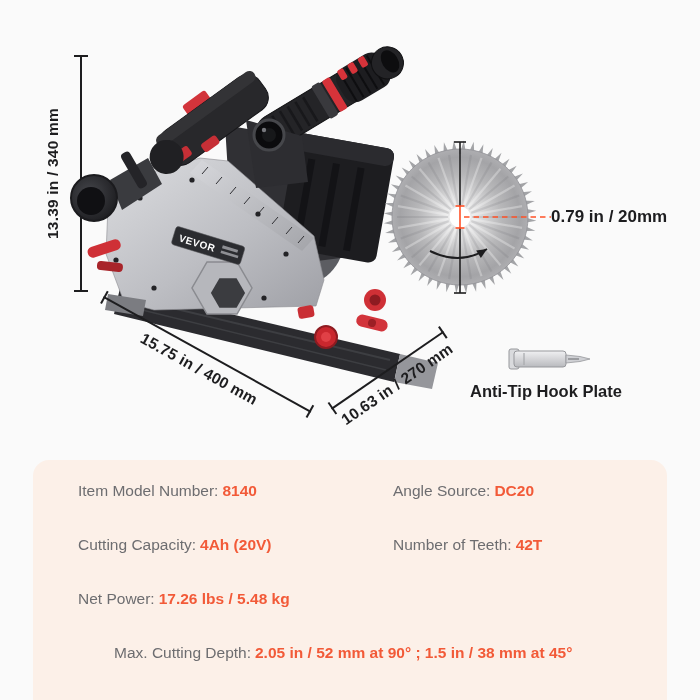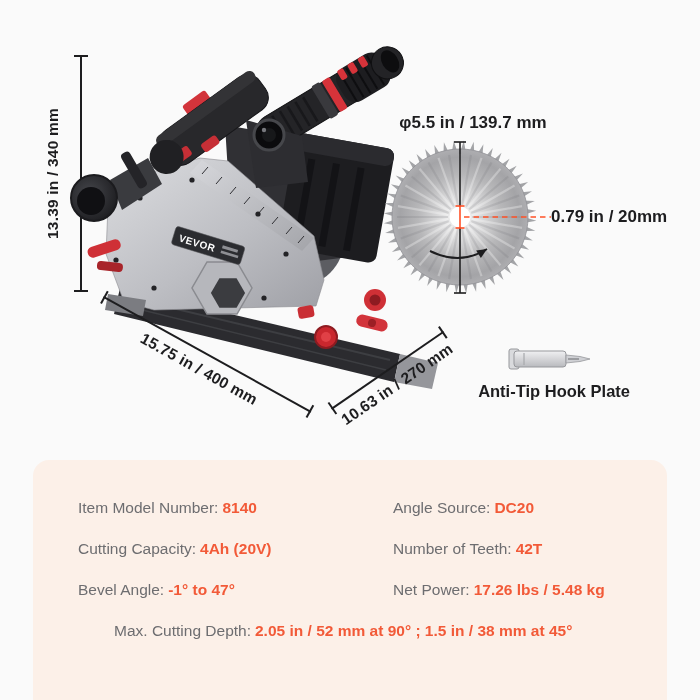--- a/index.html
+++ b/index.html
@@ -30,29 +30,29 @@
   #dim-height .dim-label{top:-36px;}
   #dim-length{left:104px;top:296px;width:237px;transform:rotate(29deg);}
   #dim-length .dim-label{top:9px;}
   #dim-depth{left:331px;top:408px;width:136px;transform:rotate(-34.5deg);}
   #dim-depth .dim-label{top:9px;}
   
   .anno{position:absolute;font-size:17px;font-weight:600;white-space:nowrap;color:var(--ink);}
   #blade-dia-label{left:393px;top:113px;width:160px;text-align:center;}
   #blade-arbor-label{left:551px;top:207px;text-align:right;}
   
-  #hook-label{left:470px;top:382px;width:160px;text-align:right;font-size:16.5px;}
+  #hook-label{left:470px;top:382px;width:160px;text-align:left;font-size:16.5px;}
   
   .panel{
     position:absolute;left:33px;top:460px;width:634px;height:240px;
     background:var(--panel-bg);border-radius:16px 16px 0 0;
   }
   .spec-grid{
-    position:absolute;left:78px;top:497px;width:592px;
-    display:grid;grid-template-columns:315px 1fr;row-gap:19px;
+    position:absolute;left:78px;top:480px;width:592px;
+    display:grid;grid-template-columns:315px 1fr;row-gap:32px;
   }
   .spec{font-size:15.5px;line-height:22px;white-space:nowrap;}
   .spec .lbl{color:var(--label-gray);font-weight:400;}
   .spec .val{color:var(--accent-orange);font-weight:700;margin-left:4px;}
   .spec.full{grid-column:1 / -1;margin-left:36px;}
   svg{position:absolute;display:block;}
   #saw-svg{left:50px;top:40px;}
   #blade-svg{left:375px;top:130px;}
   #hook-svg{left:506px;top:344px;}
 </style>
@@ -347,21 +347,20 @@
     </g>
 
     <circle cx="85" cy="87" r="10.5" fill="#ffffff"></circle>
     <g stroke="#ff5127" stroke-width="1.6">
       <path d="M85 76 L85 98"></path>
         <path d="M80.5 76 L89.5 76"></path>
         <path d="M80.5 98 L89.5 98"></path>
       <path d="M89 87 L176 87" stroke-dasharray="5.5 4"></path>
     </g>
   </svg>
-  <div class="anno" id="blade-dia-label">φ5.5 in / 139.7 mm</div>
   <div class="anno" id="blade-arbor-label">0.79 in / 20mm</div>
 
   <svg id="hook-svg" width="88" height="30" viewBox="0 0 88 30">
     <defs>
       <linearGradient id="plateGrad" x1="0" y1="0" x2="0" y2="1">
         <stop offset="0" stop-color="#f0f0f2"></stop>
           <stop offset="1" stop-color="#b9babe"></stop>
       </linearGradient>
     </defs>
     <rect x="3" y="5" width="10" height="20" rx="2" fill="#d9dadd" stroke="#97989c"></rect>
@@ -380,22 +379,19 @@
     <div class="spec">
       <span class="lbl">Angle Source:</span><span class="val">DC20</span>
     </div>
     <div class="spec">
       <span class="lbl">Cutting Capacity:</span><span class="val">4Ah (20V)</span>
     </div>
     <div class="spec">
       <span class="lbl">Number of Teeth:</span><span class="val">42T</span>
     </div>
     <div class="spec">
-      <span class="lbl">Bevel Angle:</span><span class="val">-1° to 47°</span>
-    </div>
-    <div class="spec">
       <span class="lbl">Net Power:</span><span class="val">17.26 lbs / 5.48 kg</span>
     </div>
     <div class="spec full">
       <span class="lbl">Max. Cutting Depth:</span><span class="val">2.05 in / 52 mm at 90° ; 1.5 in / 38 mm at 45°</span>
     </div>
   </div>
 </div>
 
 </body></html>

